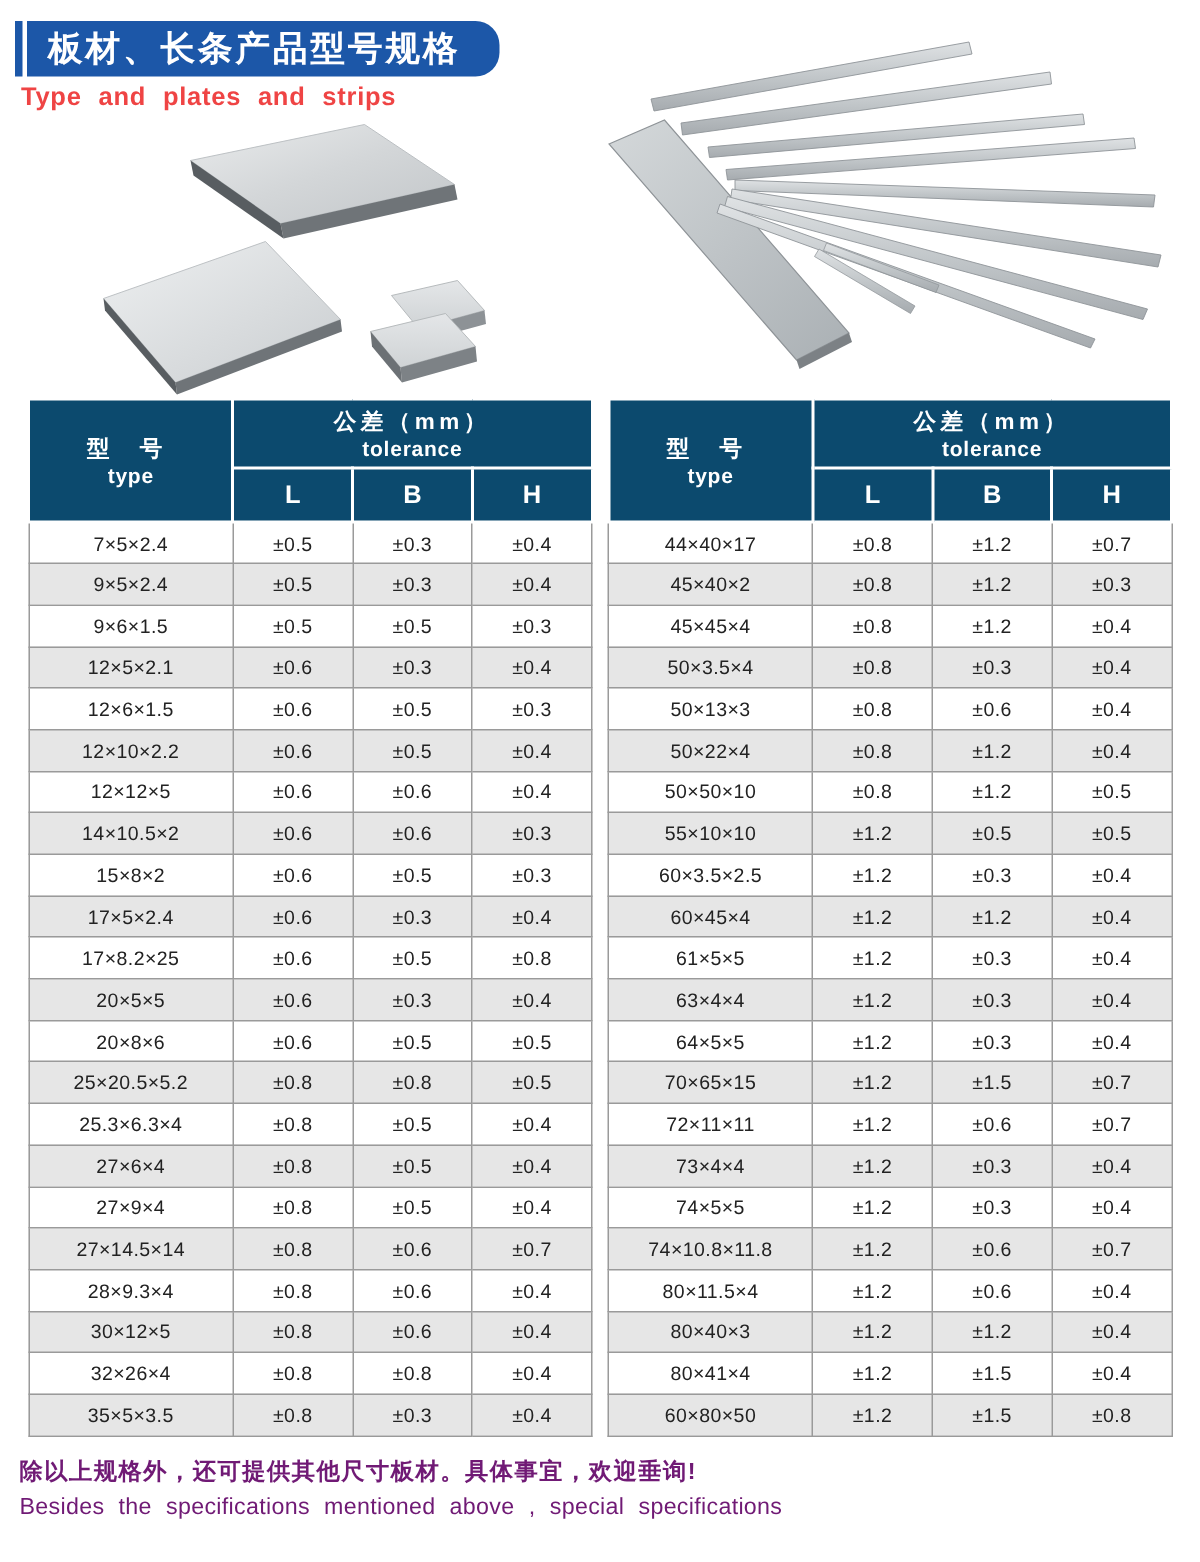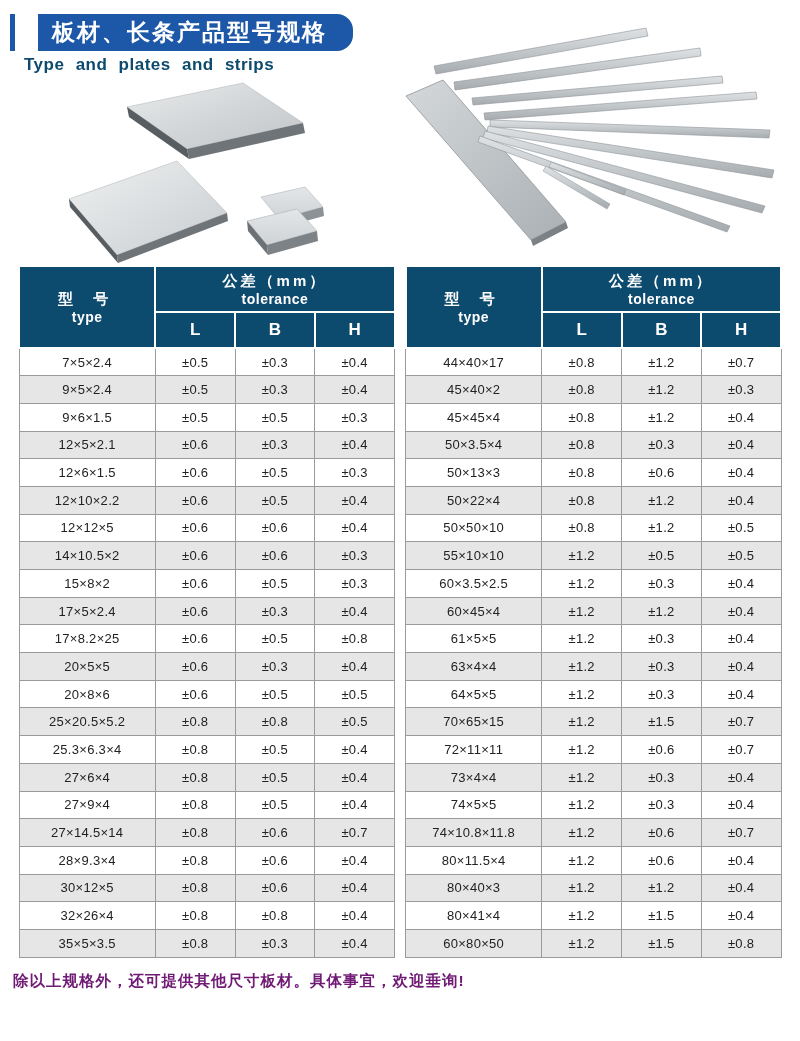--- a/index.html
+++ b/index.html
@@ -4,30 +4,30 @@
 <style>
   * { margin:0; padding:0; box-sizing:border-box; }
   html,body { background:#fff; }
   body { font-family:"Liberation Sans", sans-serif; }
   .page {
     position:relative; width:800px; height:1041px; margin:0 auto;
     background:#fff; overflow:hidden;
   }
 
   
-  .banner-row { position:absolute; left:10px; top:14px; height:37px; display:flex; align-items:stretch;gap:20px; }
+  .banner-row { position:absolute; left:10px; top:14px; height:37px; display:flex; align-items:stretch; }
   .banner-stripe { width:5px; background:#1c57a8; margin-right:3px; }
   .banner {
     background:#1c57a8; color:#fff; padding:4px 26px 4px 14px;
     border-radius:0 16px 16px 0;
     font-size:23px; font-weight:bold; letter-spacing:2px;
     display:flex; align-items:center; white-space:nowrap;
   }
   .subtitle {
-    position:absolute; left:24px; top:55px; color:#0c4a6e;
+    position:absolute; left:14px; top:55px; color:#ef4444;
     font-size:17px; font-weight:bold; word-spacing:6px; letter-spacing:0.5px;
   }
 
   
   .photo { position:absolute; }
   .photo-plates { left:55px; top:75px; }
   .photo-strips { left:388px; top:18px; }
 
   
   .tables-wrap { position:absolute; left:18px; top:265px; width:764px; display:flex; gap:9px; }
@@ -449,15 +449,16 @@
             <td>±1.5</td>
             <td>±0.8</td>
           </tr>
         </tbody>
     </table>
 
   </div>
 
   <div class="footer">
     <div class="zh">除以上规格外，还可提供其他尺寸板材。具体事宜，欢迎垂询!</div>
+    <div class="en">Besides the specifications mentioned above , special specifications</div>
   </div>
 
 </div>
 
 </body></html>

